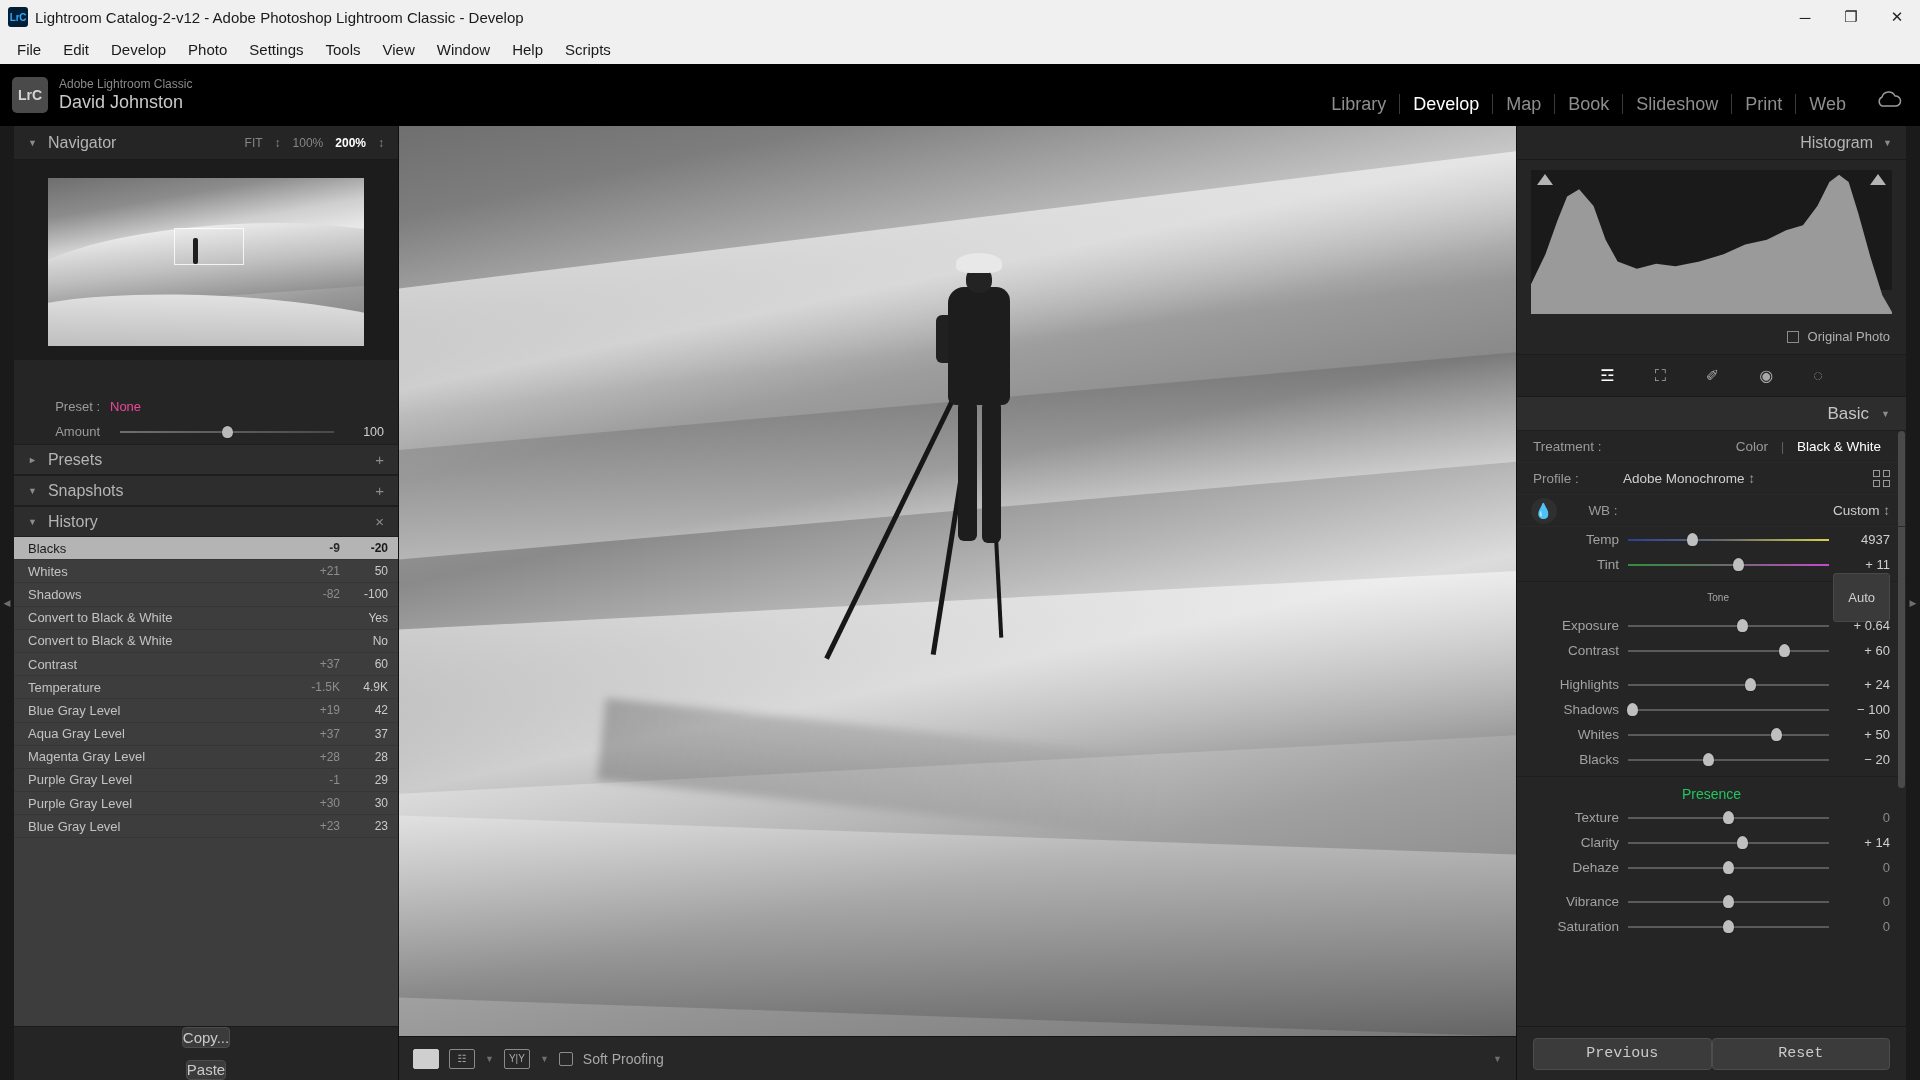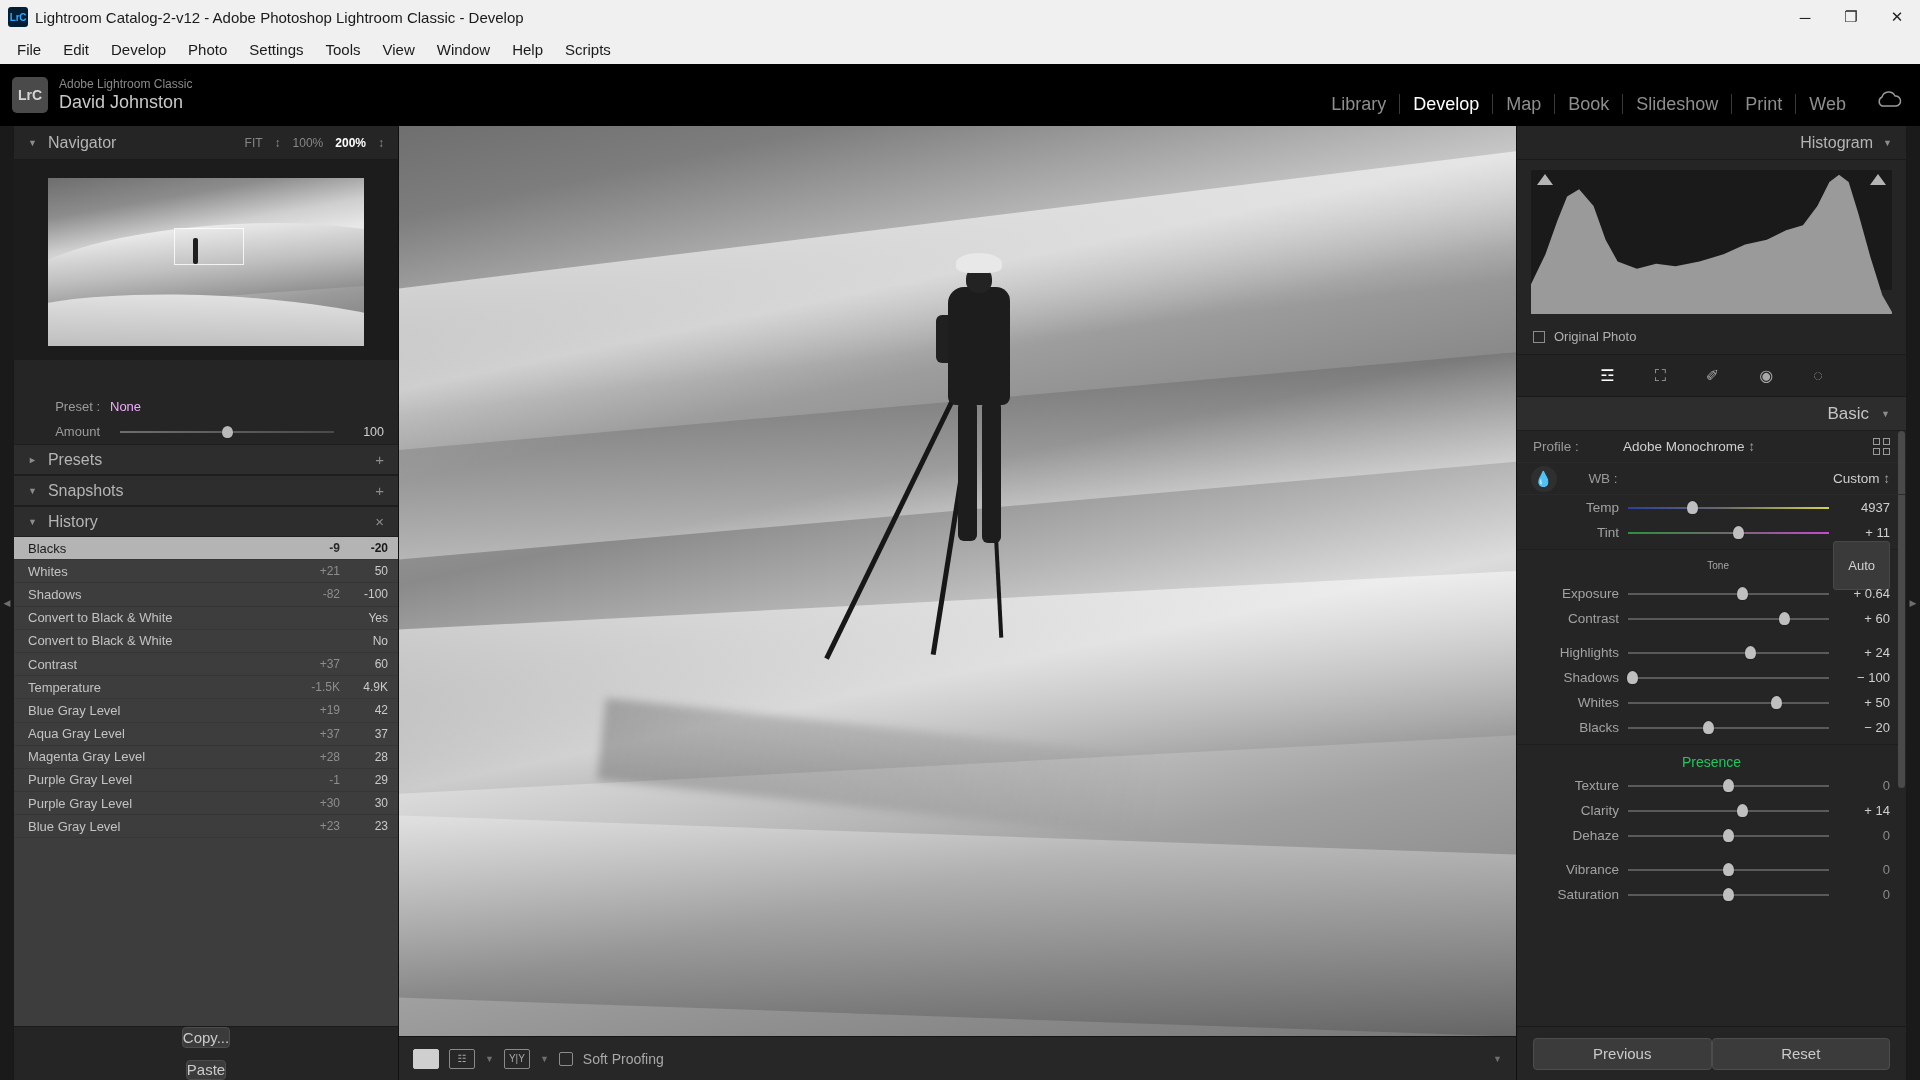--- a/index.html
+++ b/index.html
@@ -111,21 +111,21 @@
     border:1px solid rgba(255,255,255,.8);
   }
   #navspacer { background:#252525; height:34px; }
 
   
   .prow {
     display:flex; align-items:center; height:25px;
     padding:0 14px; font-size:13px; color:#a5a5a5;
   }
   .prow .lbl { width:72px; text-align:right; margin-right:10px; color:#9b9b9b; }
-  .prow .val { color:#f0abfc; }
+  .prow .val { color:#ec4899; }
   .slider { flex:1; height:12px; position:relative; margin:0 10px; }
   .strack {
     position:absolute; top:5px; left:0; right:0; height:2px;
     background:linear-gradient(90deg,#6e6e6e,#4a4a4a);
   }
   .sknob {
     position:absolute; top:0; width:11px; height:12px; margin-left:-5px;
     background:#b9b9b9; border-radius:50% 50% 45% 45%;
     box-shadow:0 0 1px #000;
   }
@@ -249,21 +249,21 @@
     border-bottom:11px solid #b4b4b4;
   }
   .clip-tri.l { left:6px; } .clip-tri.r { right:6px; }
   #histcanvas { position:absolute; inset:0; }
   #exifrow {
     display:flex; justify-content:center; gap:26px; font-size:12.5px;
     color:#a0a0a0; padding:7px 0 9px;
   }
   #origrow {
     display:flex; align-items:center; gap:9px; padding:6px 16px 10px;
-    font-size:13px; color:#b0b0b0; border-bottom:1px solid #1c1c1c;
+    font-size:13px; color:#b0b0b0; border-bottom:1px solid #1c1c1c;justify-content:flex-end;
   }
   #origbox { width:12px; height:12px; border:1px solid #8c8c8c; }
   #tooltabs {
     height:42px; display:flex; align-items:center; justify-content:center;
     gap:40px; background:#232323; border-bottom:1px solid #1a1a1a;
     color:#a8a8a8; font-size:16px;
   }
   .ttab.active { color:#fff; }
 
   .basichead {
@@ -322,21 +322,21 @@
   }
   #eyedropper {
     position:absolute; left:14px; width:26px; height:26px;
     border-radius:50%; background:#2f2f2f;
     display:flex; align-items:center; justify-content:center;
     font-size:15px; color:#cfcfcf;
   }
   #wbrow { position:relative; }
   #rightbtns {
     height:54px; background:#252525; display:flex; align-items:center;
-    padding:0 16px; border-top:1px solid #1a1a1a;
+    padding:0 16px; border-top:1px solid #1a1a1a;font-family:Liberation Mono, monospace;
   }
   #rightscroll { flex:1; overflow:hidden; position:relative; }
   #scrollbar {
     position:absolute; right:1px; top:0; width:7px; height:60%;
     background:#4a4a4a; border-radius:4px;
   }
 </style>
 </head>
 <body>
 
@@ -589,20 +589,28 @@
       </div>
 
     <div class="basichead">
       <span class="ttl">Basic</span>
       <span class="tri" style="margin:0">▼</span>
     </div>
 
     <div id="rightscroll">
       <div id="scrollbar"></div>
 
+      <div class="trow">
+        <span class="lab">Treatment :</span>
+        <span class="seg">
+          <span class="opt">Color</span>
+          <span class="div">|</span>
+          <span class="opt active">Black &amp; White</span>
+        </span>
+      </div>
 
       <div class="trow">
         <span class="lab">Profile :</span>
         <span class="seg" style="text-align:left;padding-left:4px;color:#cfcfcf">
           <span>Adobe Monochrome</span>
           <span style="color:#9a9a9a"> ↕</span>
         </span>
         <span class="grid-icon">
             <i></i>
             <i></i>

